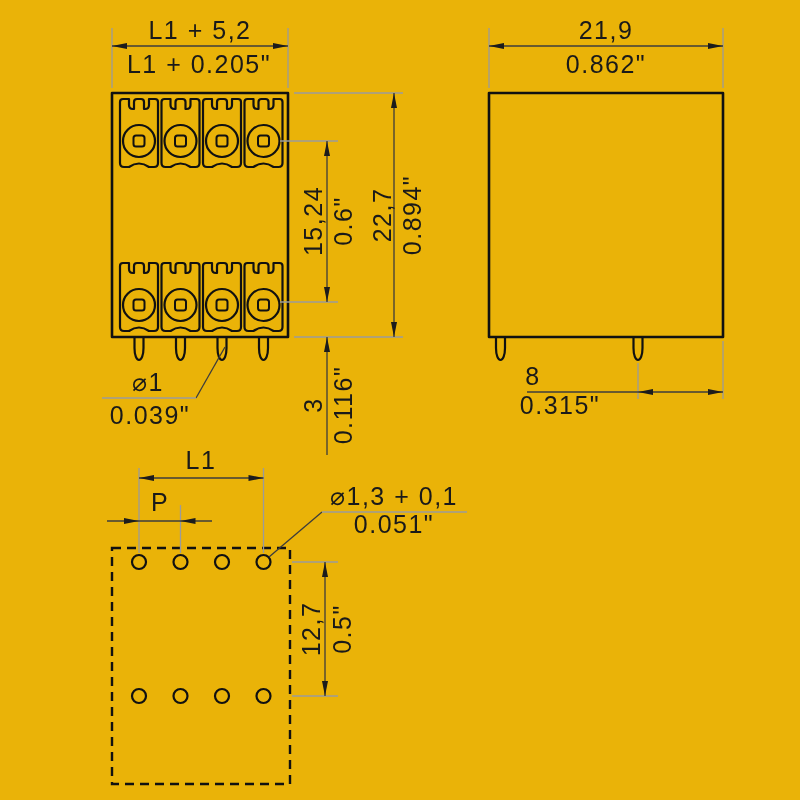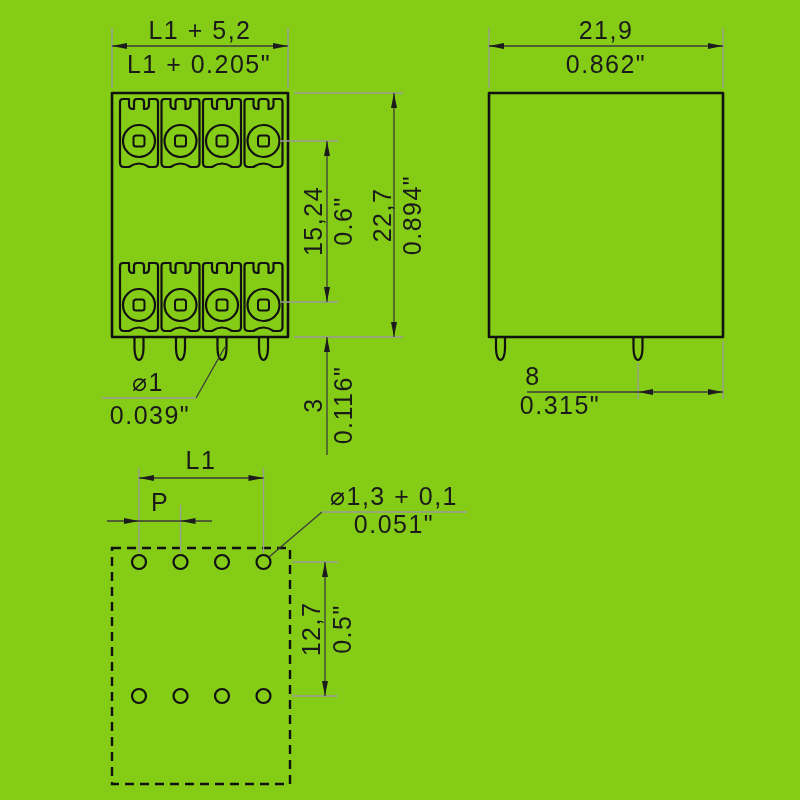--- a/index.html
+++ b/index.html
@@ -1,16 +1,16 @@
 <!DOCTYPE html>
 <html><head>
 <meta charset="utf-8">
 <style>
   html,body{margin:0;padding:0;background:#ffffff;}
-  .stage{width:800px;height:800px;position:relative;background:#84cc16;}
+  .stage{width:800px;height:800px;position:relative;background:#eab308;}
   svg{display:block;}
   text{
     font-family:"Liberation Sans","DejaVu Sans",sans-serif;
     font-size:25px;
     letter-spacing:1.5px;
     fill:#1a1a1a;
   }
   .obj   {stroke:#111;stroke-width:2.6;fill:none;stroke-linejoin:round;}
   .det   {stroke:#111;stroke-width:2.2;fill:none;stroke-linejoin:round;}
   .sq    {stroke:#111;stroke-width:2;fill:none;}

